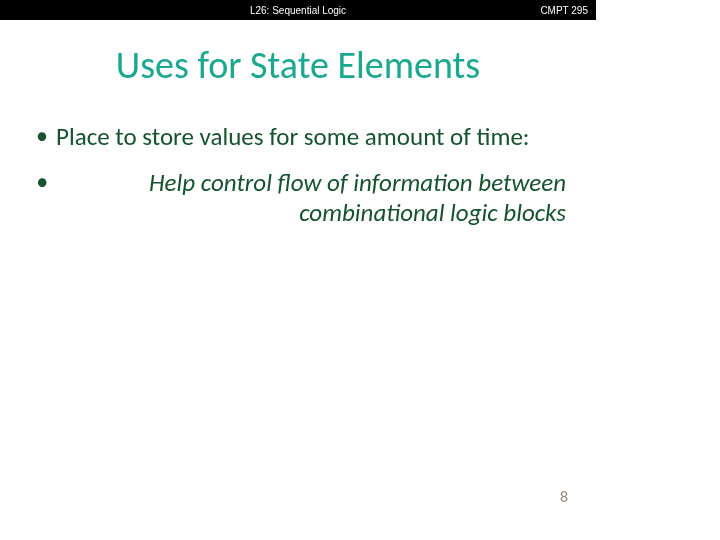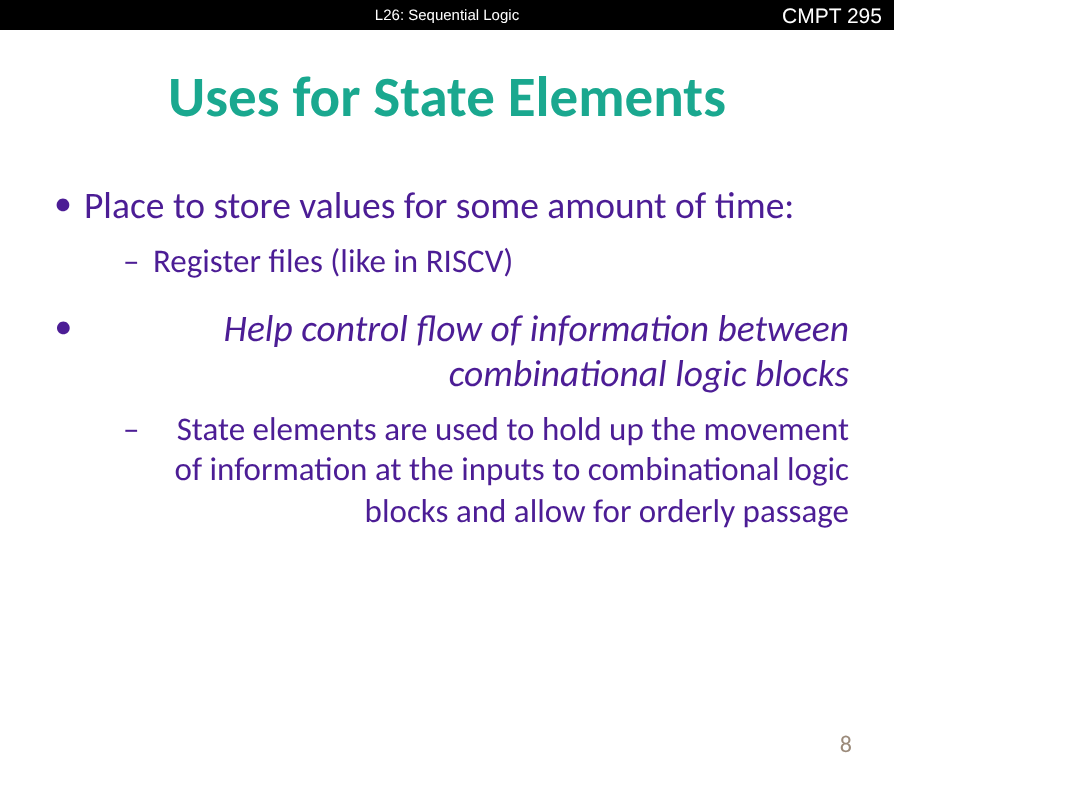--- a/index.html
+++ b/index.html
@@ -1,22 +1,22 @@
 <!DOCTYPE html>
 <html><head>
 <meta charset="utf-8">
 <style>
   * { margin: 0; padding: 0; box-sizing: border-box; }
   html, body { width: 720px; height: 540px; font-family: Calibri, "Segoe UI", Arial, sans-serif; background: #fff; }
   .slide { width: 596px; height: 540px; position: relative; background: #fff; }
   .topbar { width: 100%; height: 20px; background: #000; display: flex; align-items: center; justify-content: center; position: relative; }
   .topbar-left { position: absolute; left: 50%; transform: translateX(-50%); color: #fff; font-size: 10px; font-family: Arial, sans-serif; }
-  .topbar-right { position: absolute; right: 8px; color: #fff; font-size: 14px; font-family: Arial, sans-serif; }
-  .title { text-align: center; font-size: 38px; font-weight: 700; color: #1aa88f; margin-top: 22px; margin-bottom: 34px; font-family: Calibri, "Segoe UI", sans-serif; }
-  .body { padding: 0 30px 0 30px; color: #4c1d95; }
+  .topbar-right { position: absolute; right: 8px; color: #fff; font-size: 10px; font-family: Arial, sans-serif; }
+  .title { text-align: center; font-size: 38px; font-weight: 400; color: #1aa88f; margin-top: 22px; margin-bottom: 34px; font-family: Calibri, "Segoe UI", sans-serif; }
+  .body { padding: 0 30px 0 30px; color: #14532d; }
   ul.level1 { list-style: none; }
   ul.level1 > li { position: relative; padding-left: 26px; font-size: 25px; line-height: 1.2; margin-bottom: 6px; }
   ul.level1 > li::before { content: "•"; position: absolute; left: 6px; top: 0; font-size: 24px; }
   ul.level2 { list-style: none; margin-top: 8px; margin-bottom: 16px; }
   ul.level2 > li { position: relative; padding-left: 46px; font-size: 22px; line-height: 1.25; margin-bottom: 2px; }
   ul.level2 > li::before { content: "–"; position: absolute; left: 26px; top: 0; font-size: 22px; }
   .italic { font-style: italic; text-align: right; }
   .pagenum { position: absolute; right: 28px; bottom: 34px; color: #9b8a7a; font-size: 16px; font-family: Calibri, Arial, sans-serif; }
 </style>
 </head>
@@ -29,27 +29,23 @@
     <span class="topbar-right">CMPT 295</span>
   </div>
 
   <h1 class="title">Uses for State Elements</h1>
 
   <div class="body">
     <ul class="level1">
       <li>
         <span>Place to store values for some amount of time:</span>
         <ul class="level2">
-          <li>Register files (like in RISCV)</li>
         </ul>
       </li>
       <li class="italic">
         <span>Help control flow of information between combinational logic blocks</span>
-        <ul class="level2" style="font-style: normal;">
-          <li>State elements are used to hold up the movement of information at the inputs to combinational logic blocks and allow for orderly passage</li>
-        </ul>
       </li>
     </ul>
   </div>
 
   <div class="pagenum">8</div>
 
 </div>
 
 </body></html>

